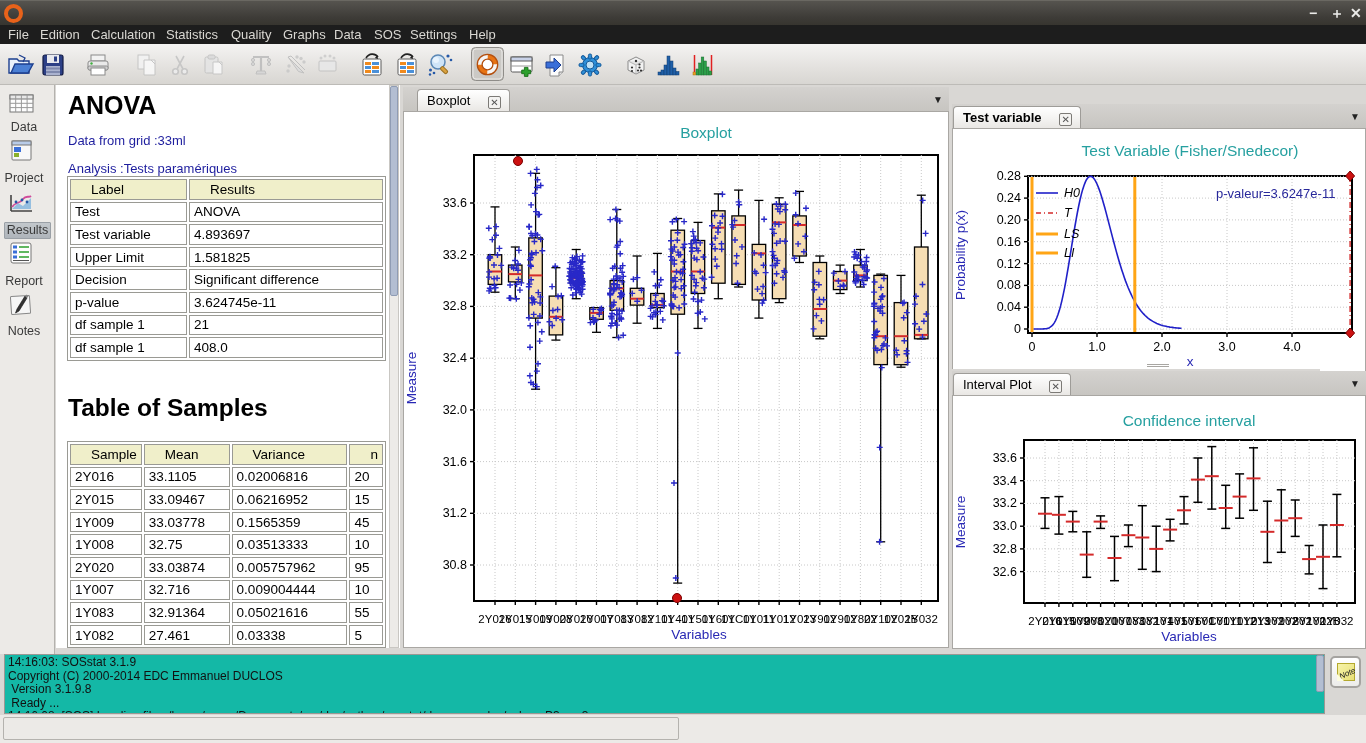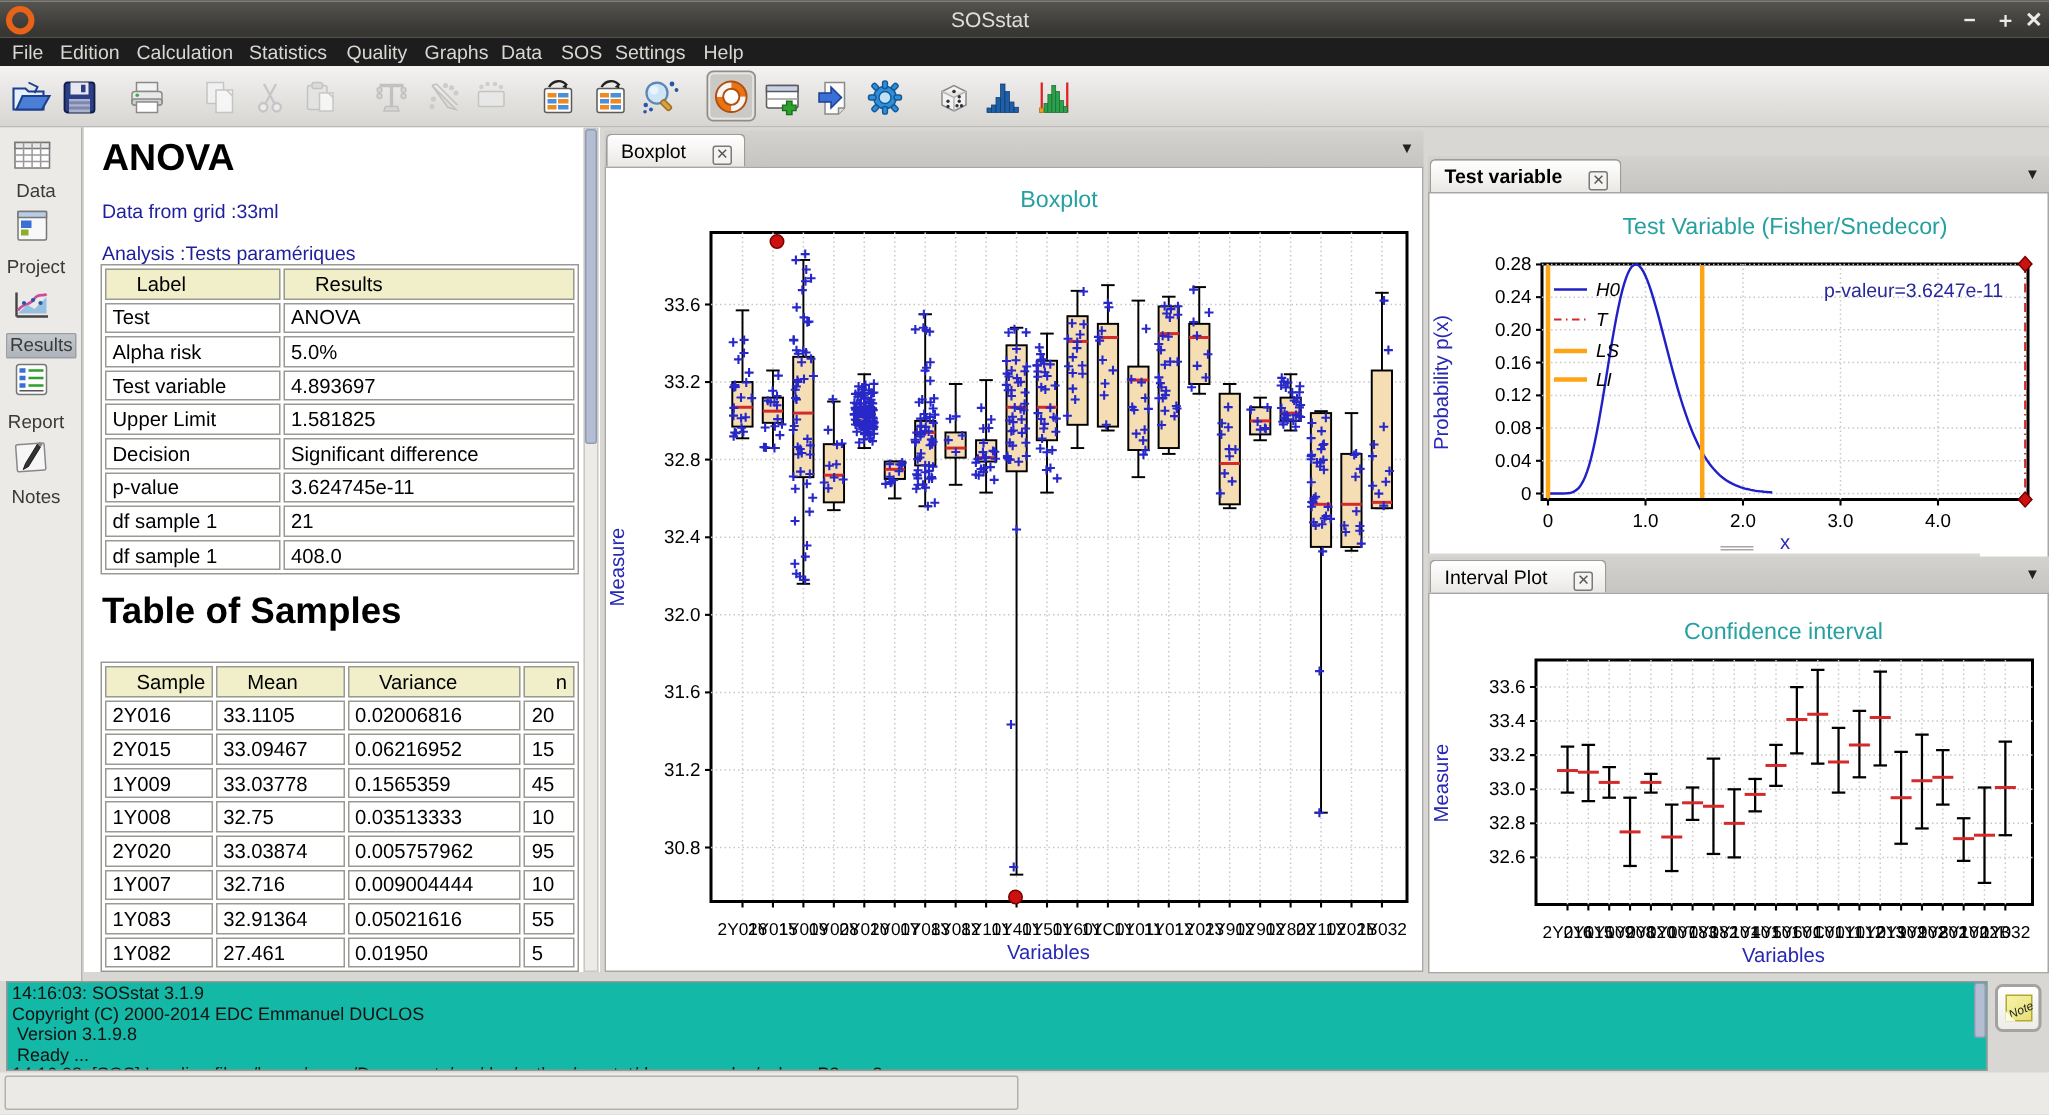--- a/index.html
+++ b/index.html
@@ -42,21 +42,20 @@
 #logscroll { position:absolute; left:1316px; top:655px; width:8px; height:37px; background:#b3bed2; border:1px solid #8f9cb4; border-radius:2px;}
 #notebtn { position:absolute; left:1330px; top:656px; width:31px; height:32px; background:linear-gradient(#ffffff,#ececea);
   border:2px solid #a5a3a0; border-radius:5px; }
 #notepad { position:absolute; left:5px; top:5px; width:18px; height:18px; background:linear-gradient(135deg,#f6f3a9,#e8df76); border:1px solid #b4a92e; }
 #statusbar { position:absolute; left:0; top:715px; width:1366px; height:28px; background:#eceae7; }
 .statbox { position:absolute; top:2px; height:23px; background:#eceae7; border:1px solid #b4b2ae; border-radius:2px; font-size:13px; color:#000; padding:3px 6px 0 6px;}
 </style>
 </head>
 <body>
 <div id="titlebar">
-  <div class="title">SOSstat</div>
   <div id="logo"></div>
   <span class="wbtn" style="left:1309px">−</span>
     <span class="wbtn" style="left:1330px">＋</span>
     <span class="wbtn" style="left:1350px">✕</span>
 </div>
 <div id="menubar">
   <span style="left:8px">File</span>
     <span style="left:40px">Edition</span>
     <span style="left:91px">Calculation</span>
   <span style="left:166px">Statistics</span>
@@ -326,24 +325,20 @@
     <tbody>
         <tr class="hd">
           <td style="width:117px">Label</td>
           <td>Results</td>
         </tr>
     <tr>
           <td>Test</td>
           <td>ANOVA</td>
         </tr>
     <tr>
-          <td>Alpha risk</td>
-          <td>5.0%</td>
-        </tr>
-    <tr>
           <td>Test variable</td>
           <td>4.893697</td>
         </tr>
     <tr>
           <td>Upper Limit</td>
           <td>1.581825</td>
         </tr>
     <tr>
           <td>Decision</td>
           <td>Significant difference</td>
@@ -411,32 +406,32 @@
         </tr>
     <tr>
           <td>1Y083</td>
           <td>32.91364</td>
           <td>0.05021616</td>
           <td>55</td>
         </tr>
     <tr>
           <td>1Y082</td>
           <td>27.461</td>
-          <td>0.01950</td>
+          <td>0.03338</td>
           <td>5</td>
         </tr>
   </tbody>
     </table>
 </div>
 <div id="repscroll"></div>
 <div id="repthumb"></div>
 
 <div class="panel" style="left:403px;top:85px;width:546px;height:565px">
   <div class="tabbar" style="left:0;top:2px;width:546px">
-    <div class="tab" style="left:1px">Boxplot <span class="closex">✕</span></div>
+    <div class="tab" style="left:14px">Boxplot <span class="closex">✕</span></div>
     <div class="drop" style="left:530px;top:7px">▼</div>
   </div>
   <div class="chartarea" style="left:0px;top:26px;width:546px;height:537px"><svg width="546" height="536" viewBox="0 0 546 536" font-family="Liberation Sans, sans-serif">
         <rect x="70.0" y="43.0" width="464.0" height="446.0" fill="#ffffff" stroke="#000000" stroke-width="2"></rect>
         <g stroke="#c8c8c8" stroke-width="1" stroke-dasharray="1,2">
           <line x1="70.0" y1="91.0" x2="534.0" y2="91.0"></line>
           <line x1="70.0" y1="142.7" x2="534.0" y2="142.7"></line>
           <line x1="70.0" y1="194.4" x2="534.0" y2="194.4"></line>
           <line x1="70.0" y1="246.2" x2="534.0" y2="246.2"></line>
           <line x1="70.0" y1="297.9" x2="534.0" y2="297.9"></line>

